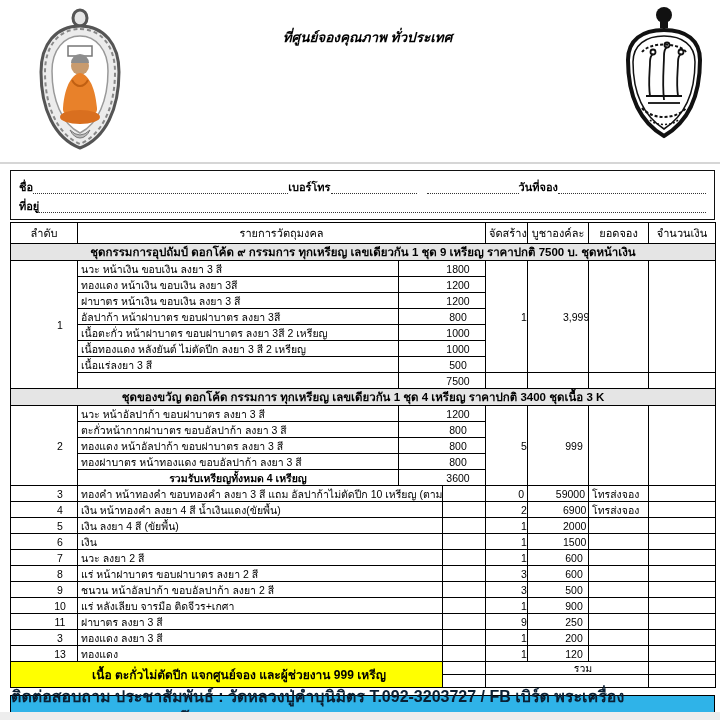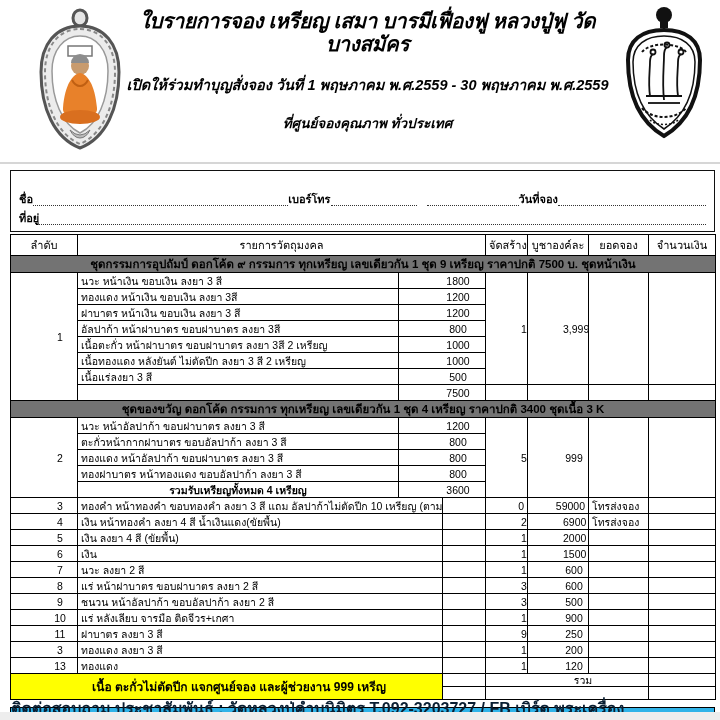--- a/index.html
+++ b/index.html
@@ -12,32 +12,32 @@
   .logo-left{position:absolute;left:30px;top:8px;}
   .logo-right{position:absolute;left:612px;top:4px;}
   .headtext{position:absolute;left:125px;top:10px;width:485px;text-align:center;}
   .h1{font-size:20.5px;font-weight:bold;font-style:italic;line-height:1.1;letter-spacing:-0.3px;}
   .h2{font-size:14.5px;font-weight:bold;font-style:italic;margin-top:17px;}
   .h3{font-size:14.5px;font-weight:bold;font-style:italic;margin-top:18px;}
   .h4{font-size:13.5px;font-weight:bold;font-style:italic;margin-top:16px;}
 
   
   .formbox{margin:2px 5px 0 10px;width:703px;height:44px;border:1px solid #111;
-           padding-top:16px;box-sizing:content-box;}
+           padding-top:4px;box-sizing:content-box;}
   .frow{display:flex;align-items:flex-end;padding:0 8px;height:19px;}
   .flabel{font-size:11px;font-weight:bold;white-space:nowrap;line-height:13px;}
   .dl{border-bottom:1.4px dotted #333;height:11px;}
   .g1{flex:1.55;} .g2{width:86px;} .gap{width:10px;} .g3{width:92px;} .g4{flex:0.9;} .gfull{flex:1;}
 
   
   table{border-collapse:collapse;table-layout:fixed;margin:2px 0 0 10px;width:705px;}
   td{border:1px solid #000;font-size:10.5px;line-height:12px;padding:0 3px;
      overflow:hidden;white-space:nowrap;vertical-align:middle;}
   tr.hd td{height:20px;font-size:11px;text-align:center;}
-  tr.band td{height:16px;background:#737373;font-weight:bold;text-align:center;font-size:11.5px;}
+  tr.band td{height:16px;background:#e5e5e5;font-weight:bold;text-align:center;font-size:11.5px;}
   tr.dr td{height:15px;}
   tr.br td{height:12px;}
   .c{text-align:center;padding-left:35px;} .r{text-align:right;}
   .sum{font-weight:bold;text-align:center;}
   .ybig{background:#ffff00;font-weight:bold;text-align:center;font-size:12px;white-space:normal;line-height:14px;padding-left:28px;}
 
   
   .contactbar{margin:7px 0 0 10px;width:703px;height:26px;background:#2fb3e8;border:1px solid #000;
               display:flex;align-items:center;justify-content:center;}
   .contactbar span{font-size:16px;font-weight:bold;color:#0a1f33;}
@@ -77,22 +77,20 @@
         <circle cx="55" cy="41" r="2.5"></circle>
         <circle cx="69" cy="48" r="2.5"></circle>
         <path d="M34 92 h36"></path>
         <path d="M36 99 h32"></path>
       </g>
       <path d="M30 104 C40 116 64 116 74 104" fill="none" stroke="#111" stroke-width="2" stroke-dasharray="3 2"></path>
       <path d="M38 116 C44 122 60 122 66 116" fill="none" stroke="#111" stroke-width="1.5" stroke-dasharray="2 2"></path>
     </svg>
 
     <div class="headtext">
-      <div class="h1">ใบรายการจอง เหรียญ เสมา บารมีเฟื่องฟู หลวงปู่ฟู วัดบางสมัคร</div>
-      <div class="h3">เปิดให้ร่วมทำบุญสั่งจอง วันที่ 1 พฤษภาคม พ.ศ.2559 - 30 พฤษภาคม พ.ศ.2559</div>
       <div class="h4">ที่ศูนย์จองคุณภาพ ทั่วประเทศ</div>
     </div>
 
     <div class="headrule"></div>
   </div>
 
   <div class="formbox">
     <div class="frow">
       <span class="flabel">ชื่อ</span>
       <span class="dl g1"></span>

